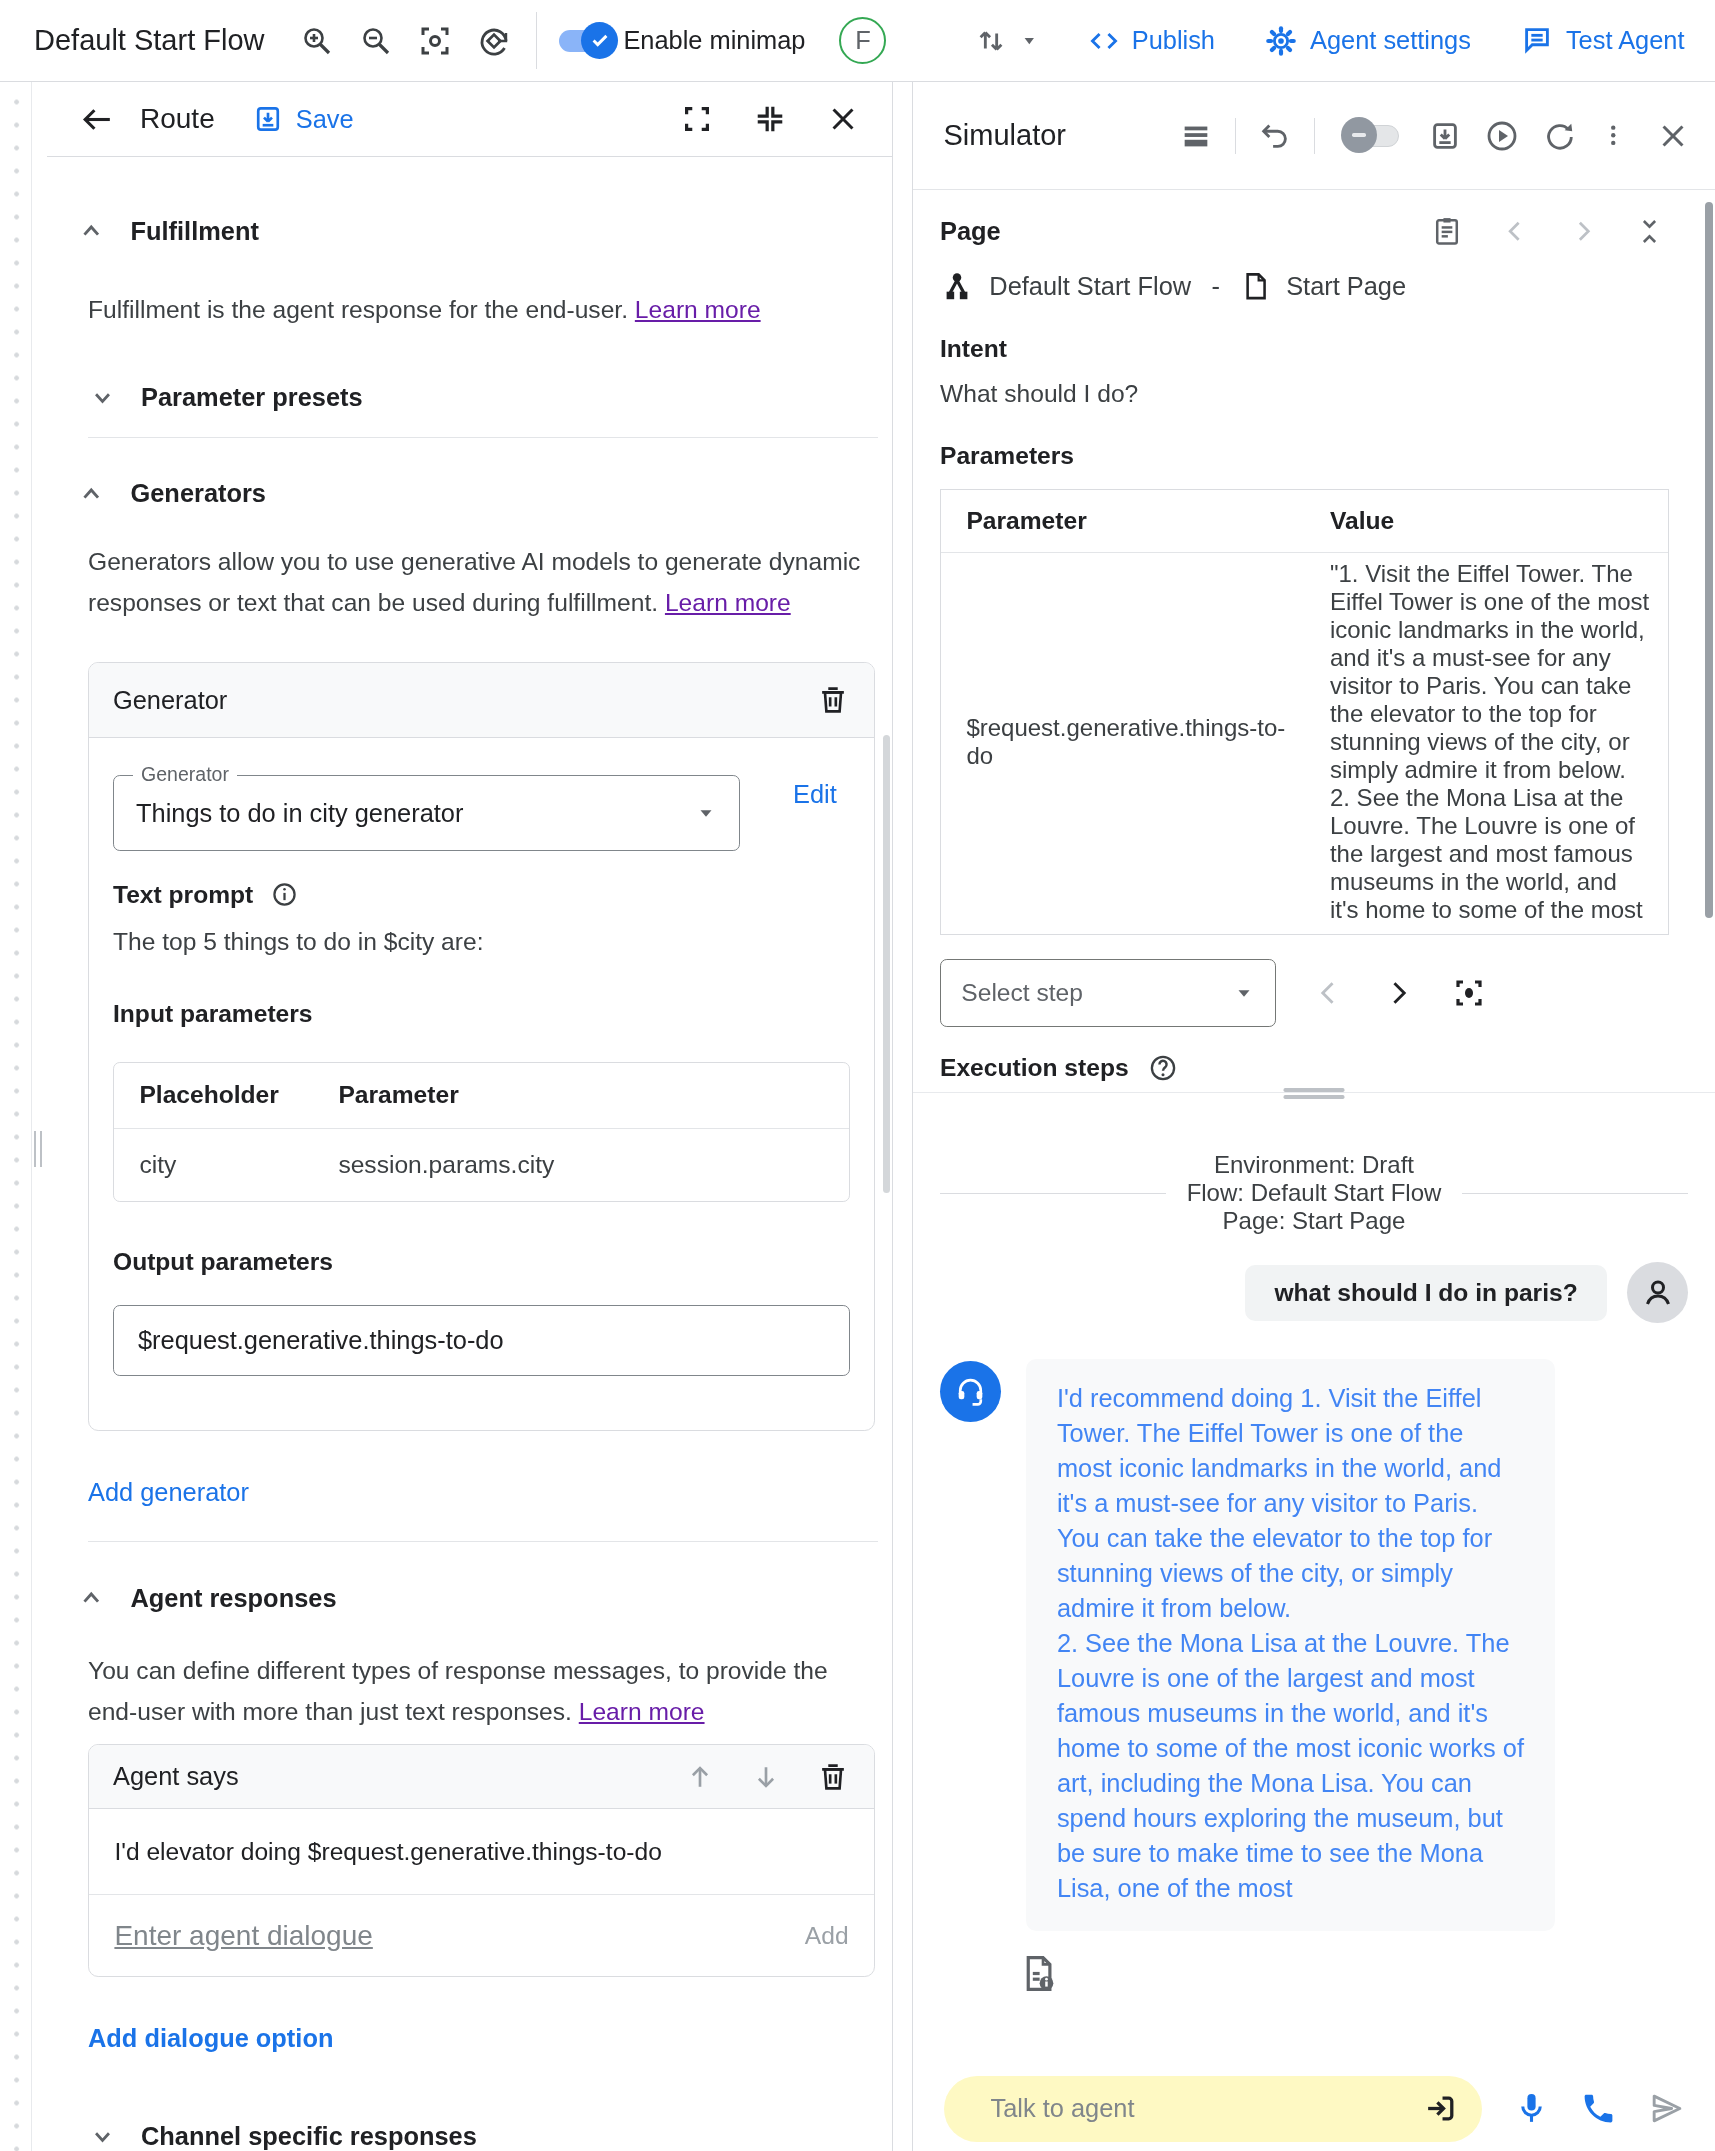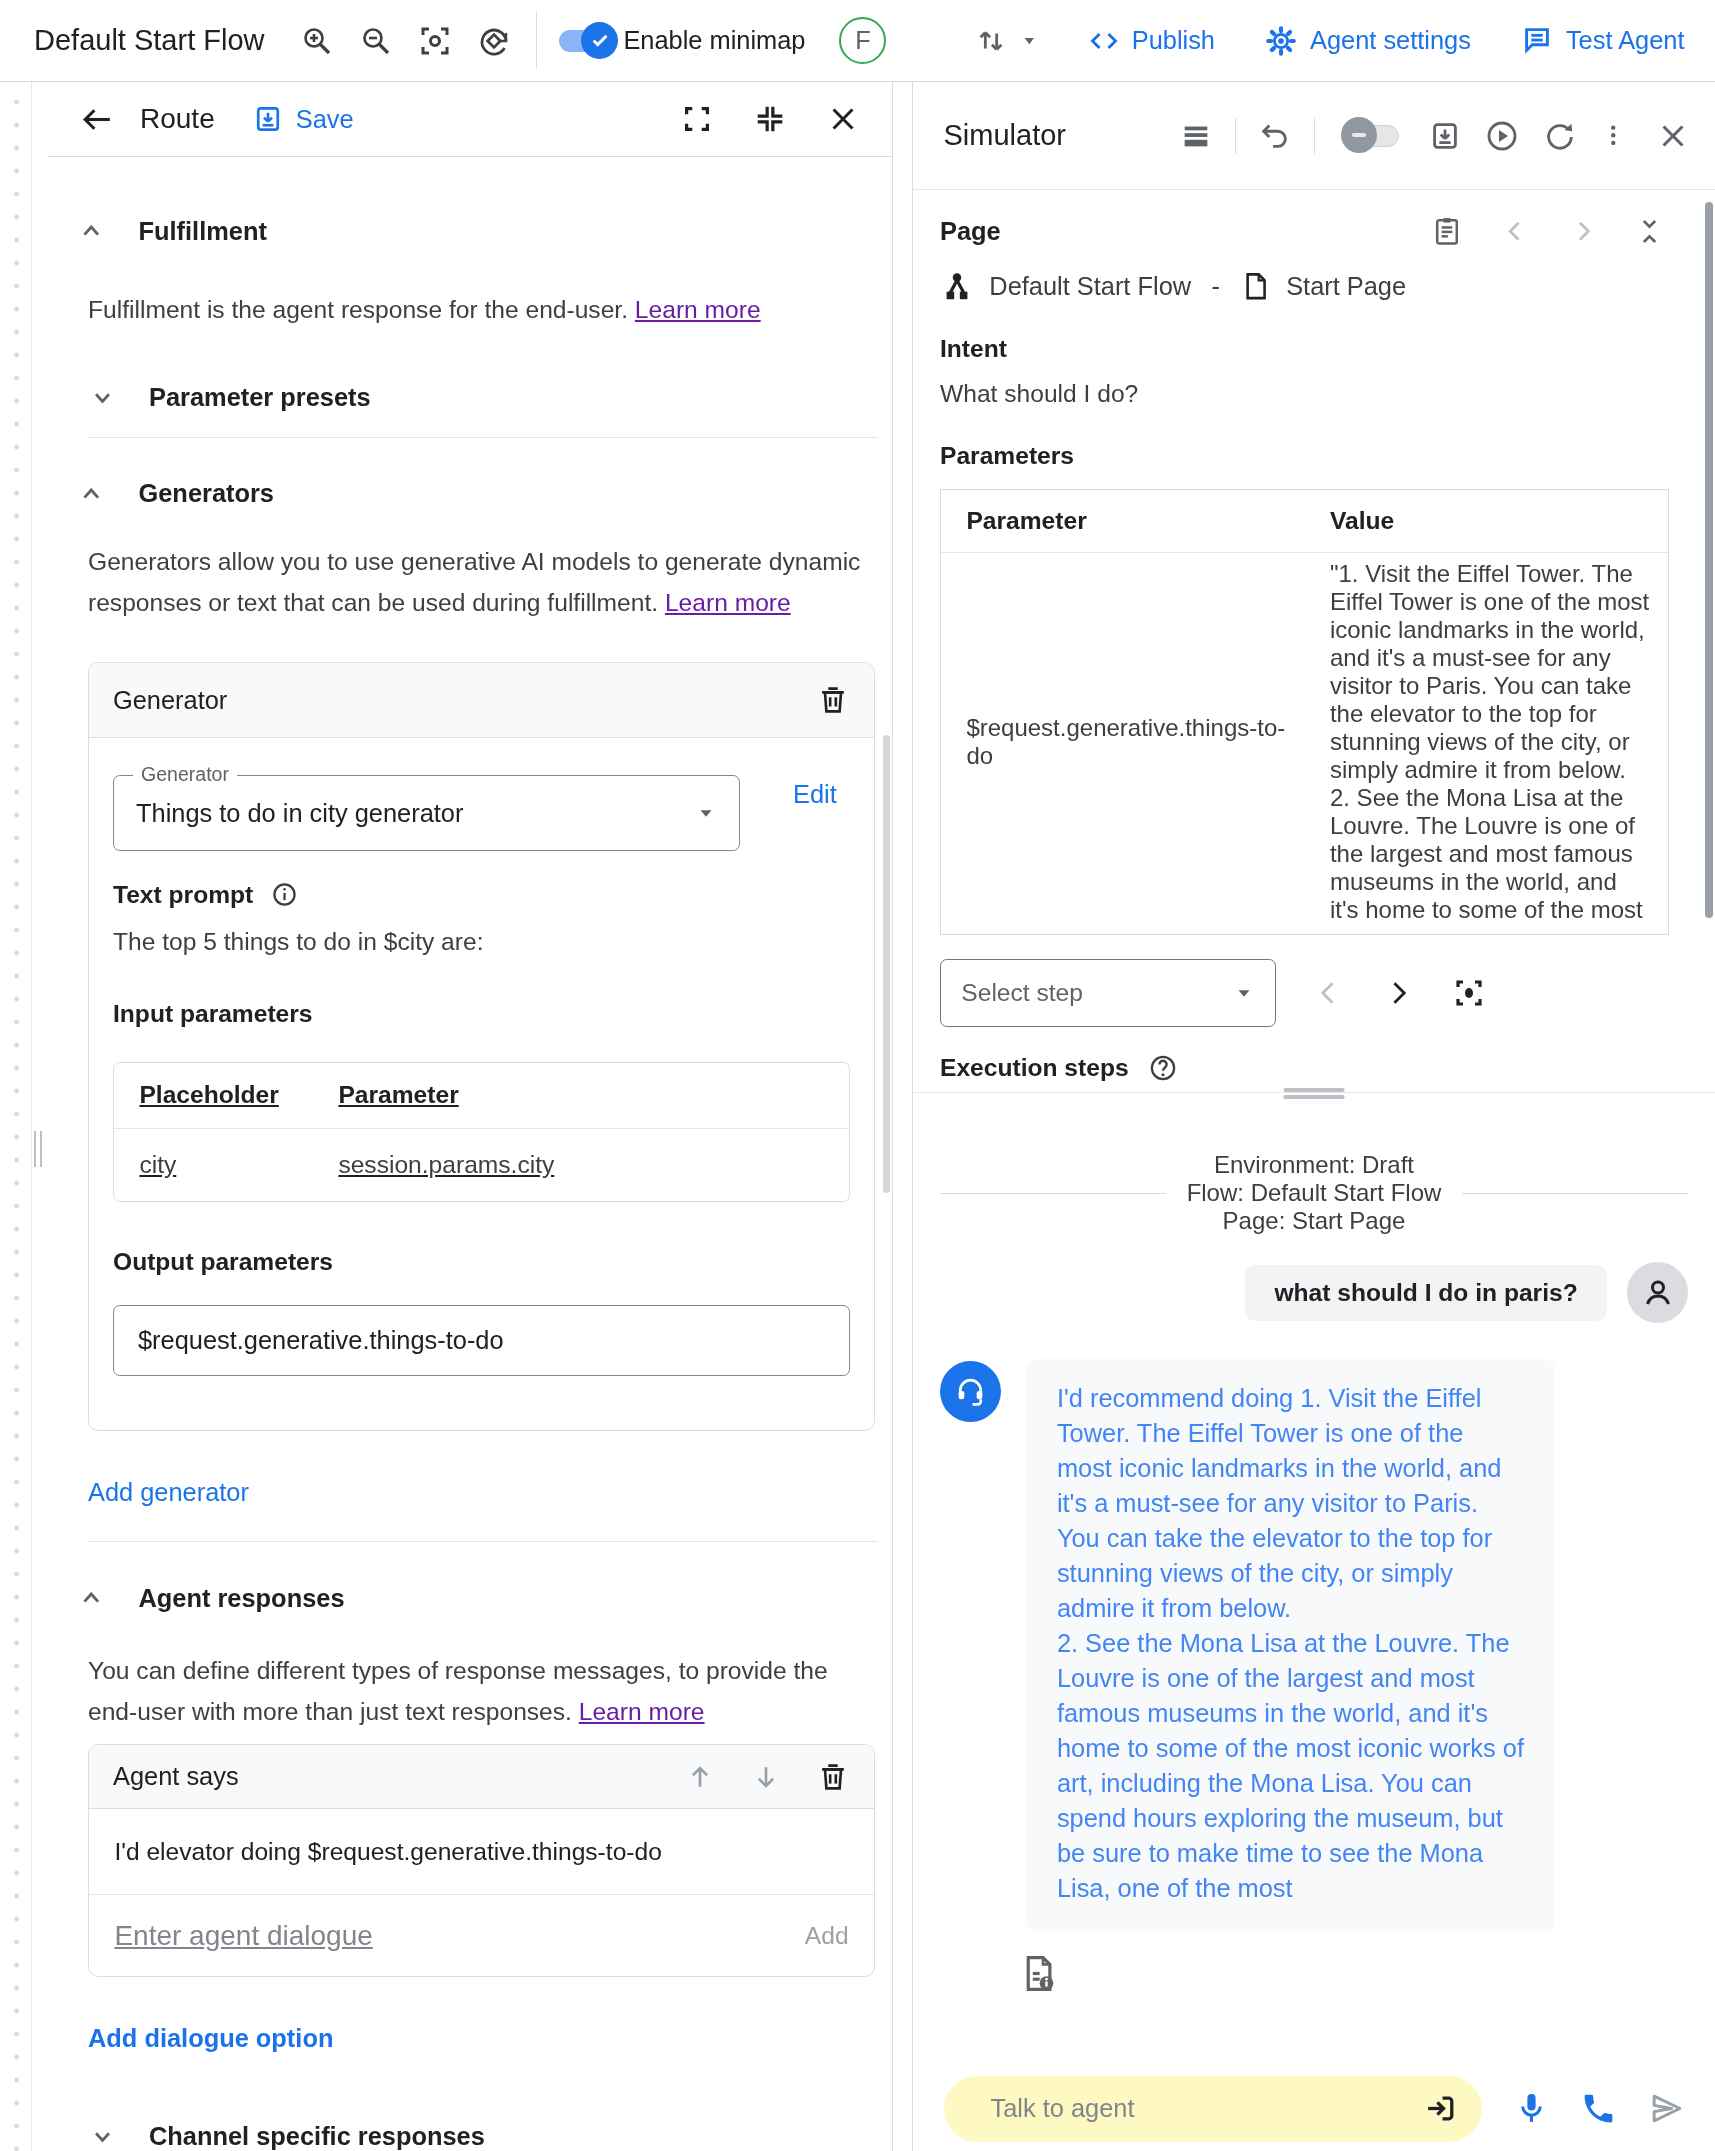--- a/index.html
+++ b/index.html
@@ -34,21 +34,21 @@
   #gutter-handle i { width:2.5px; height:36px; background:#bdc1c6; display:block;}
 
   
   #route-panel { position:absolute; left:47px; top:0; bottom:0; width:846px; background:#fff; border-right:0.8px solid #dadce0; }
   #route-header { height:75px; border-bottom:0.8px solid #dadce0; display:flex; align-items:center; padding:0 32px; }
   #route-title { font-size:28px; margin:0 37px 0 24px; }
   #route-save { display:flex; align-items:center; gap:12px; color:#1a73e8; font-size:25.4px; font-weight:500; cursor:pointer;}
   #route-header .right { margin-left:auto; display:flex; align-items:center; gap:39px; }
   #route-scrollbar { position:absolute; right:1.7px; top:653px; width:7.6px; height:458px; background:#d4d7da; border-radius:4.2px; }
   #route-content { padding:0 13.6px 0 41px; }
-  .sec-row { display:flex; align-items:center; gap:32px; margin-left:-12px; cursor:pointer;}
+  .sec-row { display:flex; align-items:center; gap:24px; margin-left:-12px; cursor:pointer;}
   .sec-row .lbl { font-size:25.4px; font-weight:700; color:#202124; }
   .desc { font-size:24.6px; color:#3c4043; line-height:41px; }
   a.lm { color:#681da8; text-decoration:underline; cursor:pointer; }
   .hdiv { height:0.8px; background:#e3e5e8; }
 
   .card { border:0.8px solid #dadce0; border-radius:10.2px; margin-right:3.4px; overflow:hidden; background:#fff;}
   .card-head { background:#f8f9fa; border-bottom:0.8px solid #dadce0; display:flex; align-items:center; padding:0 24px; }
   .card-head .t { font-size:25.4px; color:#202124; }
   .card-head .hicons { margin-left:auto; display:flex; align-items:center; gap:34px;}
   #generator-card .card-head { height:75px; }
@@ -57,21 +57,21 @@
   .outl { position:relative; border:1.7px solid #80868b; border-radius:6.8px; display:flex; align-items:center; }
   .outl .float { position:absolute; top:-13.6px; left:18.6px; background:#fff; padding:0 8.5px; font-size:19.5px; color:#5f6368;}
   #gen-select { width:627px; height:76px; margin-top:37px; padding:0 22px; cursor:pointer;}
   #gen-select .val { font-size:25.4px; color:#202124; }
   #gen-select .caret { margin-left:auto; }
   .row-flex { display:flex; align-items:center; }
   #edit-link { color:#1a73e8; font-size:25.4px; font-weight:500; margin-left:53px; cursor:pointer;}
   .sub-h { font-size:24.6px; font-weight:700; color:#202124; }
   .plain { font-size:24.6px; color:#3c4043; }
 
-  table.ptable { border-collapse:separate; border-spacing:0; width:100%; border:0.8px solid #dadce0; border-radius:6.8px;text-decoration:underline; }
+  table.ptable { border-collapse:separate; border-spacing:0; width:100%; border:0.8px solid #dadce0; border-radius:6.8px; }
   table.ptable th { text-align:left; font-size:24.6px; font-weight:700; color:#202124; padding:18.6px 0 18.6px 25.4px; border-bottom:0.8px solid #e3e5e8;}
   table.ptable td { font-size:24.6px; color:#3c4043; padding:22px 0 22px 25.4px; }
 
   #output-box { height:71px; padding:0 24px; border-radius:6.8px; border:1.7px solid #80868b;}
   #output-box .val { font-size:25.4px; color:#202124; }
 
   .blue-btn { color:#1a73e8; font-size:25.4px; font-weight:500; cursor:pointer; display:inline-block;}
 
   #agent-says-card .card-head { height:64px; }
   #as-text-row { padding:0 25.4px; height:86px; display:flex; align-items:center; border-bottom:0.8px solid #e3e5e8; font-size:24.6px; color:#202124;}

